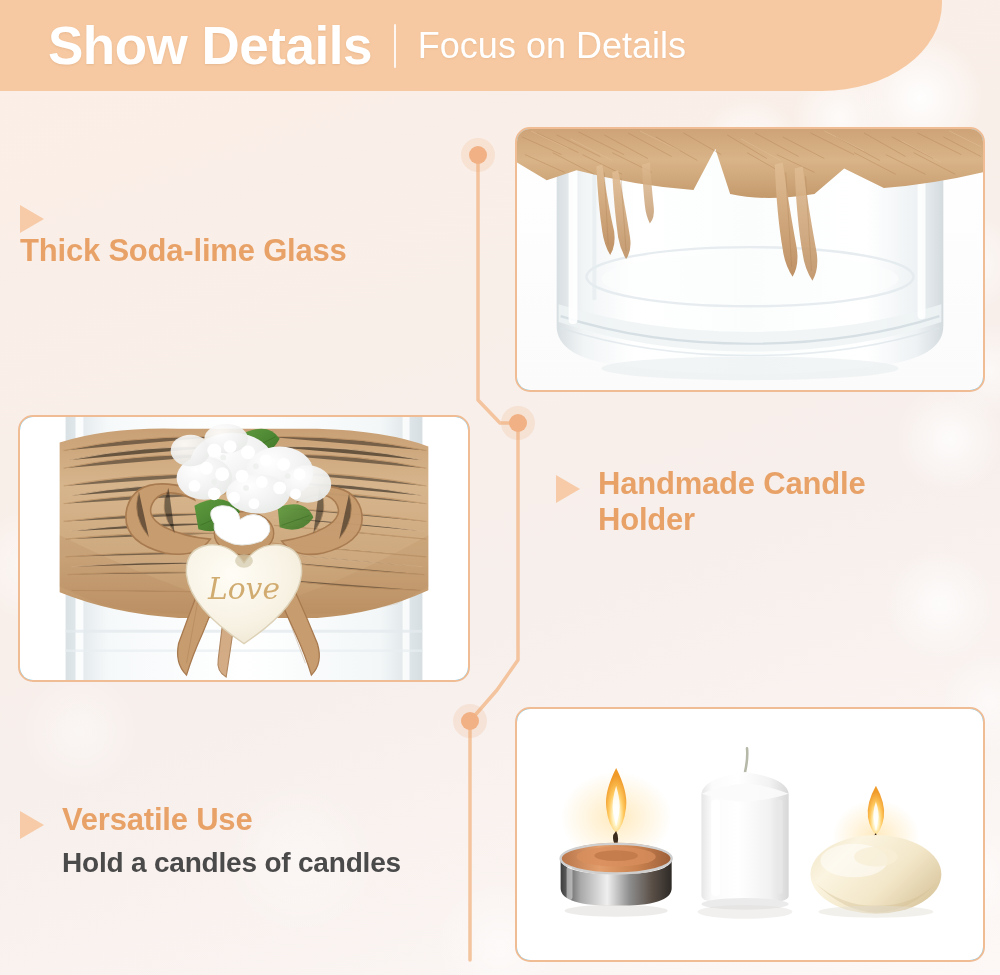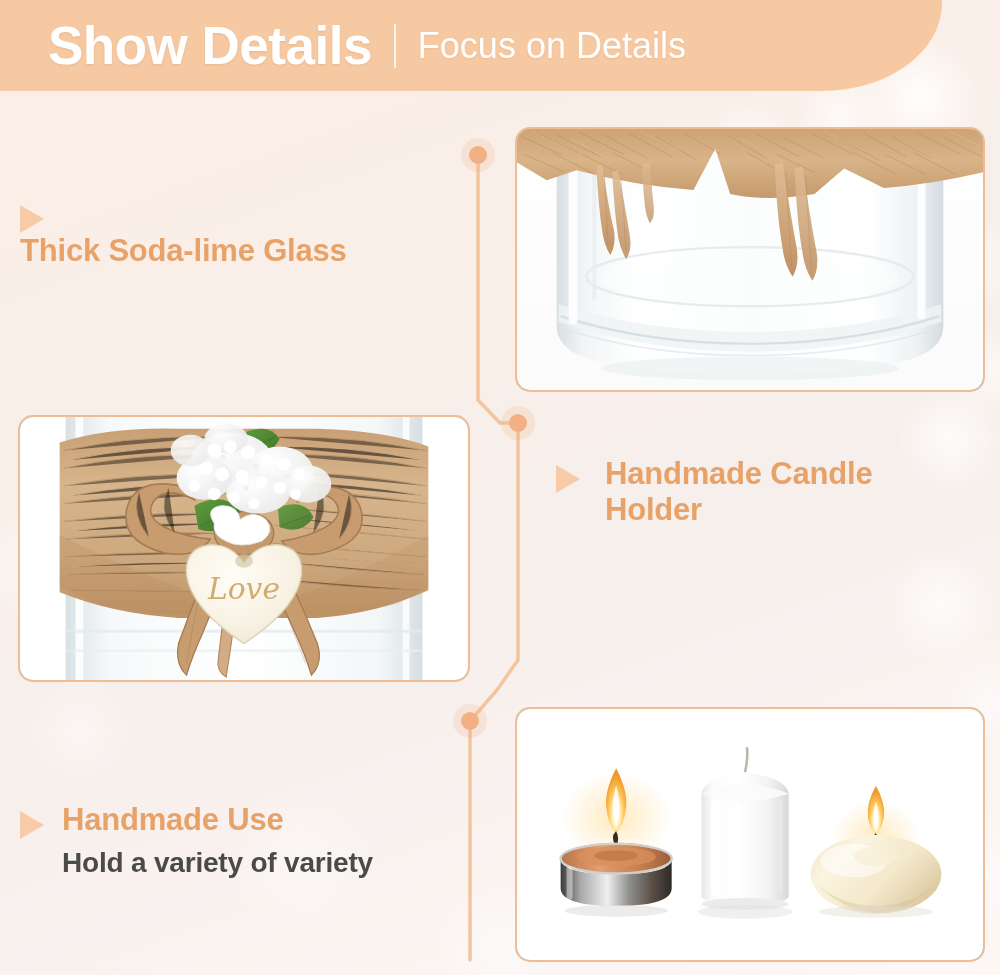--- a/index.html
+++ b/index.html
@@ -67,21 +67,21 @@
   .ftxt { display:flex; flex-direction:column; }
   .fhead {
     color:#e8a268; font-size:31px; font-weight:bold; line-height:1.17;
     letter-spacing:-.2px;
   }
   .fsub {
     color:#4a4a4a; font-size:28px; font-weight:bold; line-height:1.2;
     margin-top:8px; letter-spacing:-.2px;
   }
   #f1 { left:20px;  top:196px;flex-direction:column; }
-  #f2 { left:556px; top:456px; width:412px;gap:7px; }
+  #f2 { left:556px; top:466px; width:412px; }
   #f3 { left:20px;  top:802px; }
   #f2 .fhead { max-width:330px; }
 
   
   .card {
     position:absolute; border:2px solid #f0bc94; border-radius:15px;
     background:#0ea5e9; overflow:hidden;
   }
   #card1 { left:515px; top:127px; width:470px; height:265px; }
   #card2 { left:18px;  top:415px; width:452px; height:267px; }
@@ -134,22 +134,22 @@
 <div class="feature" id="f2">
   <span class="tri"></span>
   <span class="ftxt">
     <span class="fhead">Handmade Candle Holder</span>
   </span>
 </div>
 
 <div class="feature" id="f3">
   <span class="tri"></span>
   <span class="ftxt">
-    <span class="fhead">Handmade Use</span>
-    <span class="fsub">Hold a variety of variety</span>
+    <span class="fhead">Versatile Use</span>
+    <span class="fsub">Hold a candles of candles</span>
   </span>
 </div>
 
 <div class="card" id="card1">
   <svg viewBox="0 0 470 265" preserveAspectRatio="none">
     <defs>
       <linearGradient id="g1bg" x1="0" y1="0" x2="0" y2="1">
         <stop offset="0" stop-color="#ffffff"></stop>
           <stop offset="1" stop-color="#fbfbfb"></stop>
       </linearGradient>

